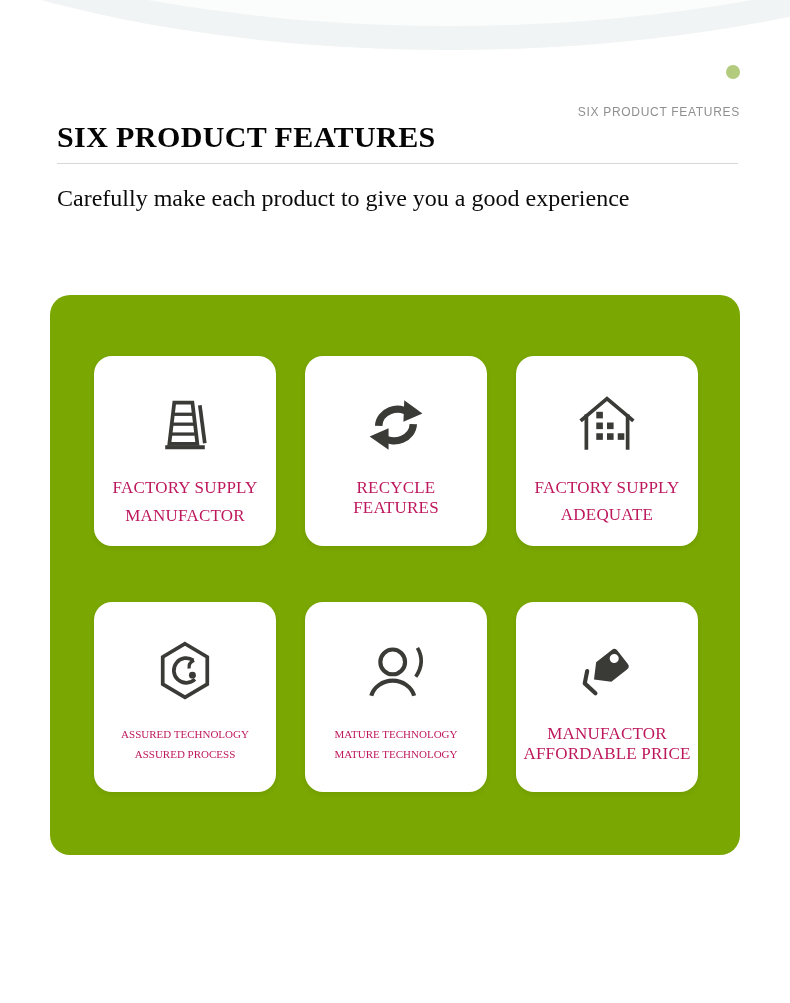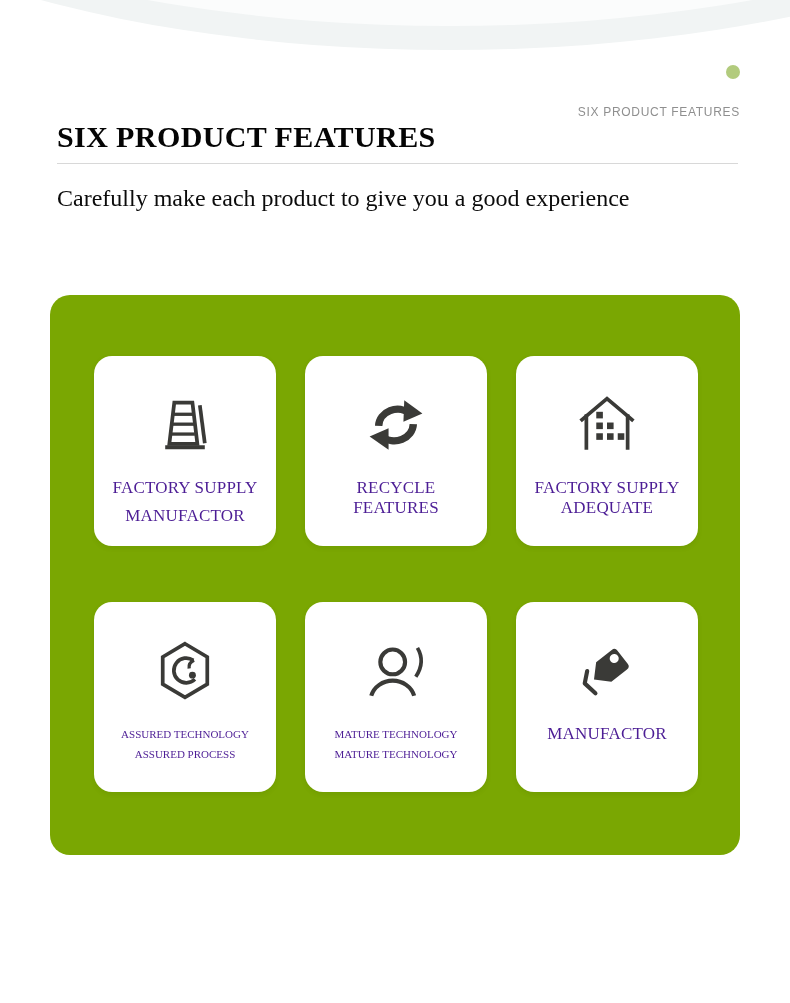--- a/index.html
+++ b/index.html
@@ -24,21 +24,21 @@
   .intro{position:absolute;left:57px;top:185px;font-size:24px;line-height:26.5px;color:#0b0b0b;}
   .panel{position:absolute;left:50px;top:295px;width:690px;height:560px;
     border-radius:20px;background:#7AA702;}
   .cards{position:absolute;left:44px;top:61px;
     display:grid;grid-template-columns:repeat(3,182px);grid-template-rows:190px 190px;
     column-gap:29px;row-gap:56px;}
   .card{background:#ffffff;border-radius:18px;box-shadow:0 2px 5px rgba(40,70,0,0.10);
     display:flex;flex-direction:column;align-items:center;padding-top:28px;box-sizing:border-box;}
   .icon-wrap{height:82px;display:flex;align-items:center;justify-content:center;}
   .card-label{margin-top:12px;text-align:center;font-size:17px;line-height:20px;
-    color:#4c1d95;letter-spacing:0.2px;white-space:nowrap;}
+    color:#be185d;letter-spacing:0.2px;white-space:nowrap;}
   .card-label.tight{font-size:11px;letter-spacing:0;}
   svg .st{stroke:#3A3A37;fill:none;}
   svg .fl{fill:#3A3A37;stroke:none;}
 </style>
 </head>
 <body>
 
 <div class="arc-outer"></div>
 <div class="arc-inner"></div>
 <div class="green-dot"></div>
@@ -90,21 +90,21 @@
           <line class="st" stroke-width="4.5" x1="65" y1="27" x2="65" y2="70"></line>
           <rect class="fl" x="27" y="24" width="8" height="8"></rect>
           <rect class="fl" x="27" y="37" width="8" height="8"></rect>
           <rect class="fl" x="40" y="37" width="8" height="8"></rect>
           <rect class="fl" x="27" y="50" width="8" height="8"></rect>
           <rect class="fl" x="40" y="50" width="8" height="8"></rect>
           <rect class="fl" x="53" y="50" width="8" height="8"></rect>
         </svg>
       </div>
       <div class="card-label">FACTORY SUPPLY</div>
-      <div class="card-label" style="margin-top:0">ADEQUATE</div>
+      <div class="card-label" style="margin-top:7px">ADEQUATE</div>
     </div>
 
     <div class="card">
       <div class="icon-wrap">
         <svg width="66" height="66" viewBox="0 0 80 80">
           <polygon class="st" stroke-width="4.5" points="40,7 67,23 67,56 40,72 13,56 13,23"></polygon>
           <path class="st" stroke-width="4.5" d="M50,27 A15,15 0 1 0 52,50"></path>
           <path class="st" stroke-width="4" d="M51,27 Q44,30 45,37"></path>
           <circle class="fl" cx="49" cy="45" r="4.2"></circle>
         </svg>
@@ -129,16 +129,17 @@
       <div class="icon-wrap">
         <svg width="66" height="66" viewBox="0 0 80 80">
           <path class="st" stroke-width="5" stroke-linecap="round" stroke-linejoin="round" d="M16,40 L13,55 L26,67"></path>
           <g transform="rotate(-38 40 38)">
             <path class="fl" stroke="#3A3A37" stroke-width="6" stroke-linejoin="round" d="M20,38 L35,23 H59 Q64,23 64,28 V48 Q64,53 59,53 H35 Z"></path>
             <circle cx="55" cy="33" r="5.5" fill="#ffffff"></circle>
           </g>
         </svg>
       </div>
       <div class="card-label">MANUFACTOR</div>
+      <div class="card-label" style="margin-top:0">AFFORDABLE PRICE</div>
     </div>
 
   </div>
 </div>
 
 </body></html>

